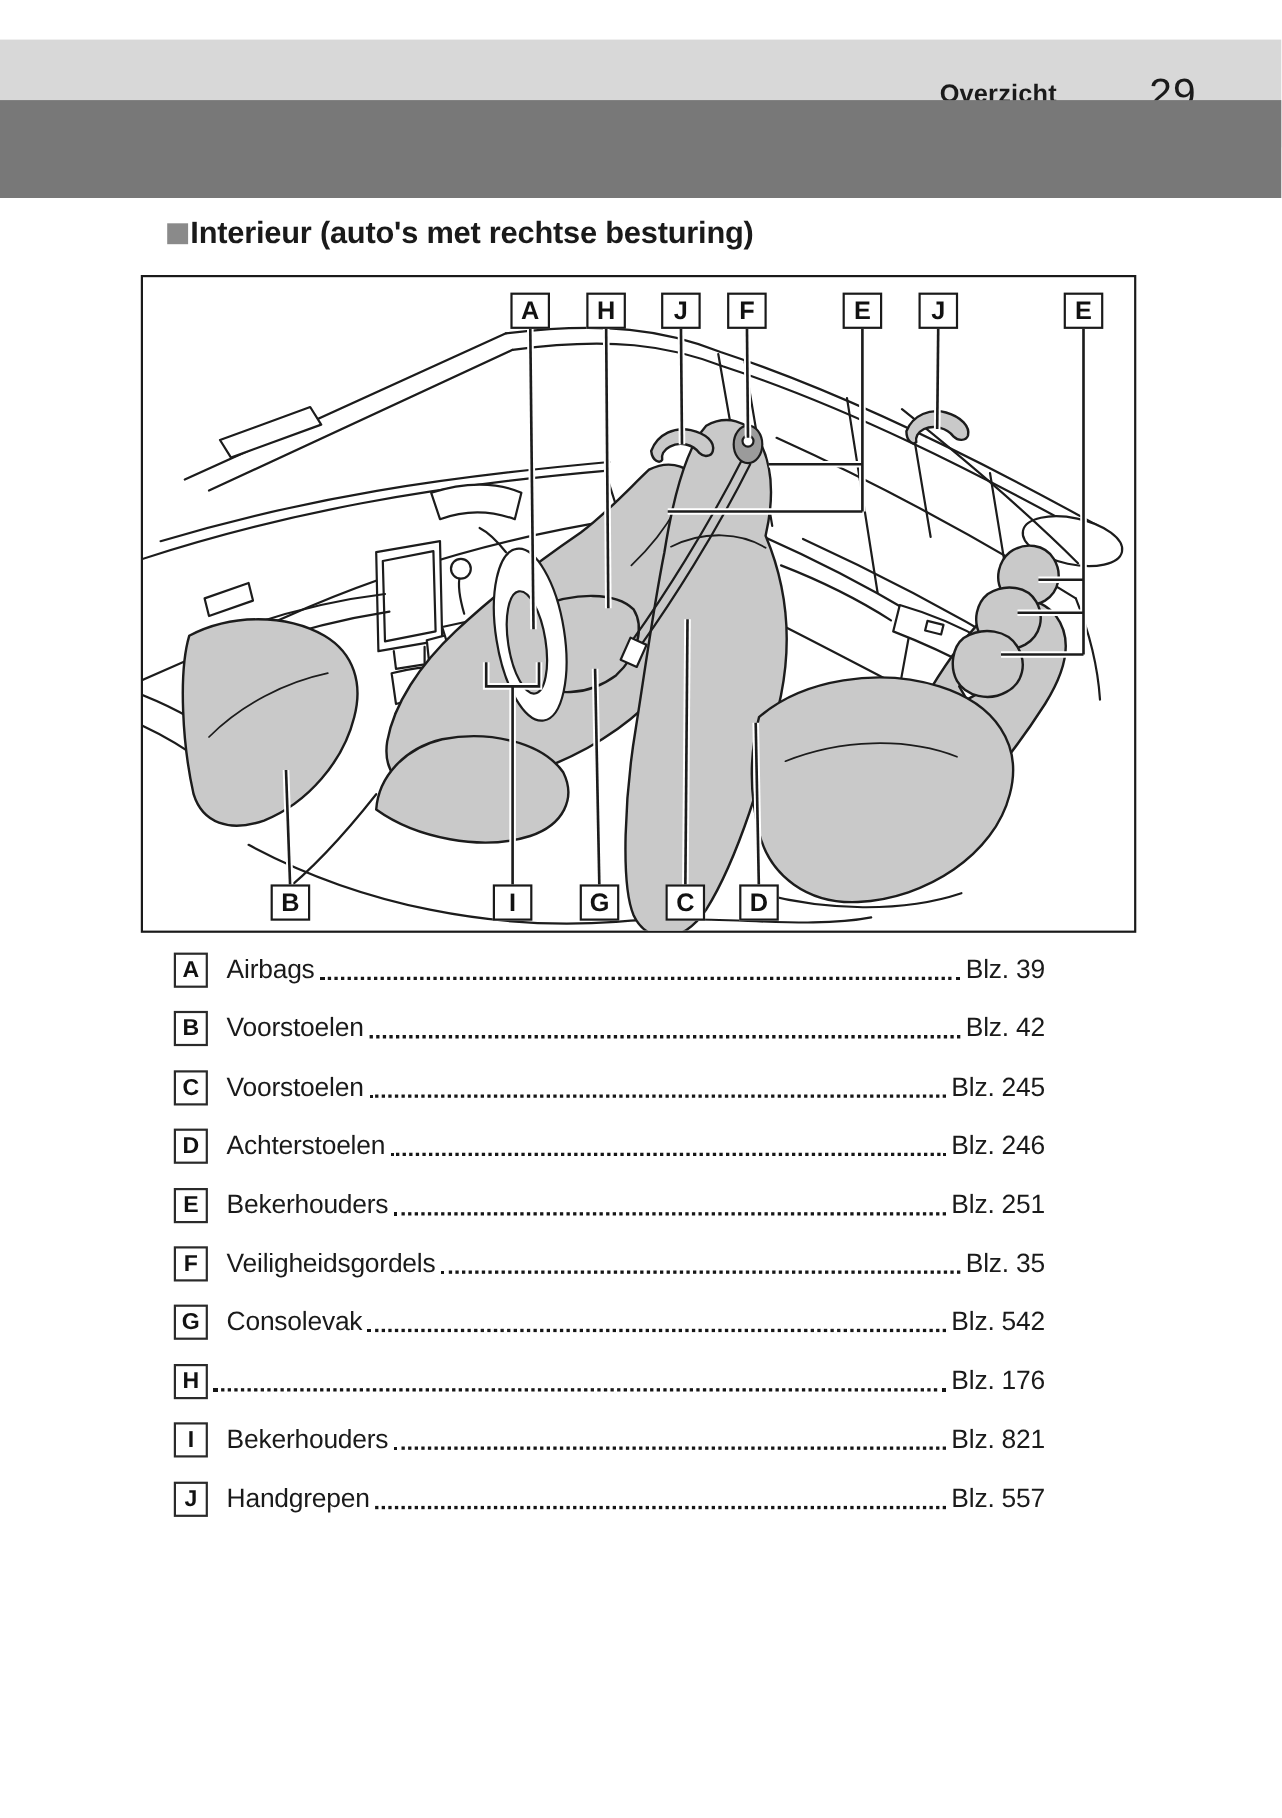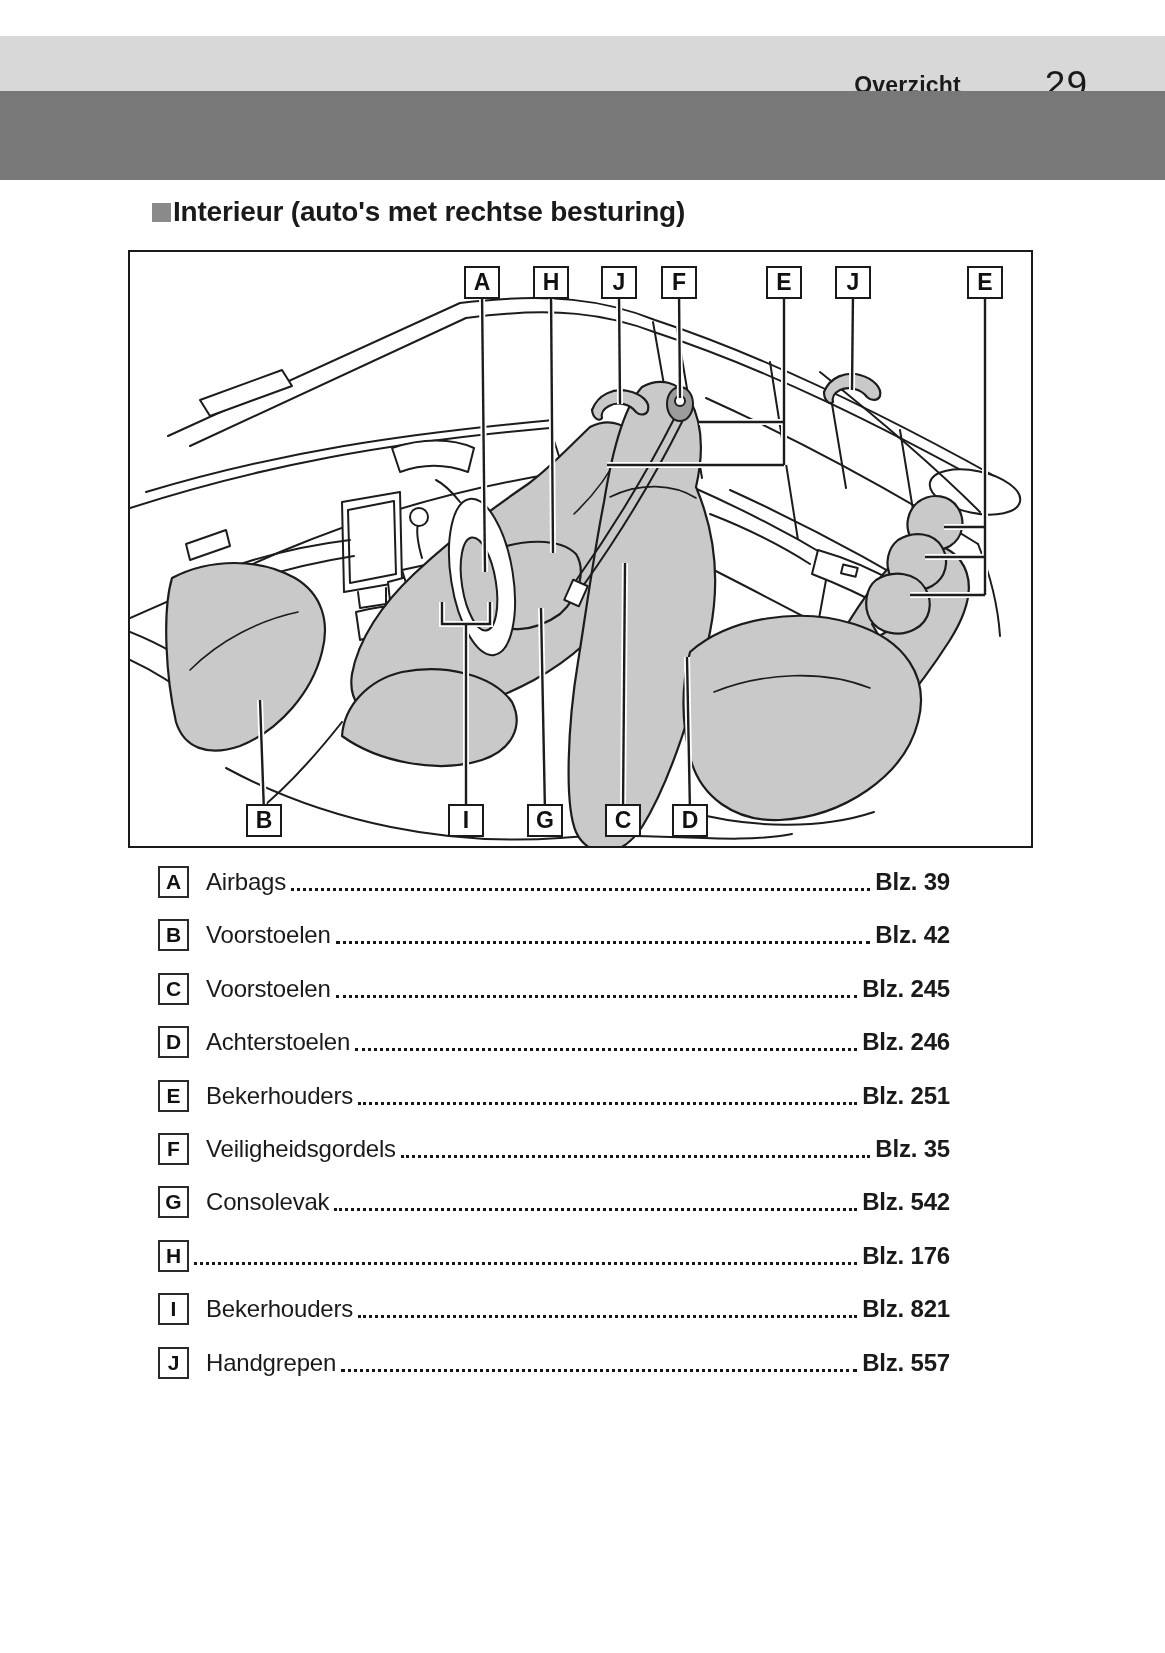--- a/index.html
+++ b/index.html
@@ -49,21 +49,21 @@
     flex:0 0 auto; color:#111;
   }
   .legend-label {
     font-size:24px; font-weight:normal; margin-left:17px; white-space:nowrap;
     letter-spacing:-0.2px;
   }
   .legend-dots {
     flex:1 1 auto; border-bottom:3.4px dotted #161616;
     align-self:flex-end; margin:0 5px 7px 5px; min-width:20px;
   }
-  .legend-page { font-size:24px; font-weight:bold; white-space:nowrap; letter-spacing:-0.2px; }
+  .legend-page { font-size:24px; font-weight:normal; white-space:nowrap; letter-spacing:-0.2px; }
 </style>
 </head>
 <body>
 
 <div class="page-header">
   <span class="header-section">Overzicht</span>
   <span class="header-pagenum">29</span>
 </div>
 
 <div class="chapter-banner"></div>

